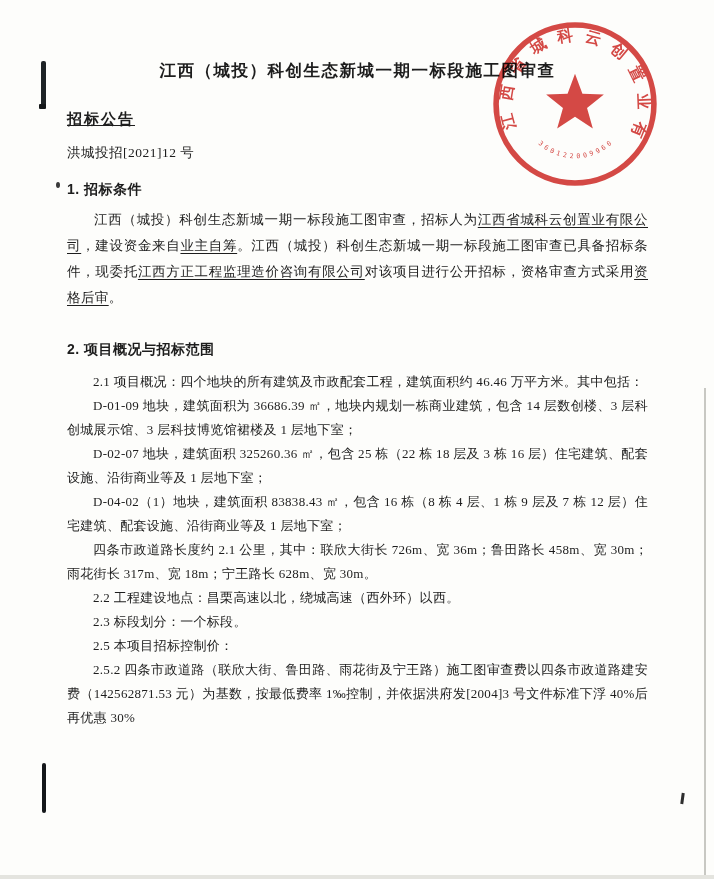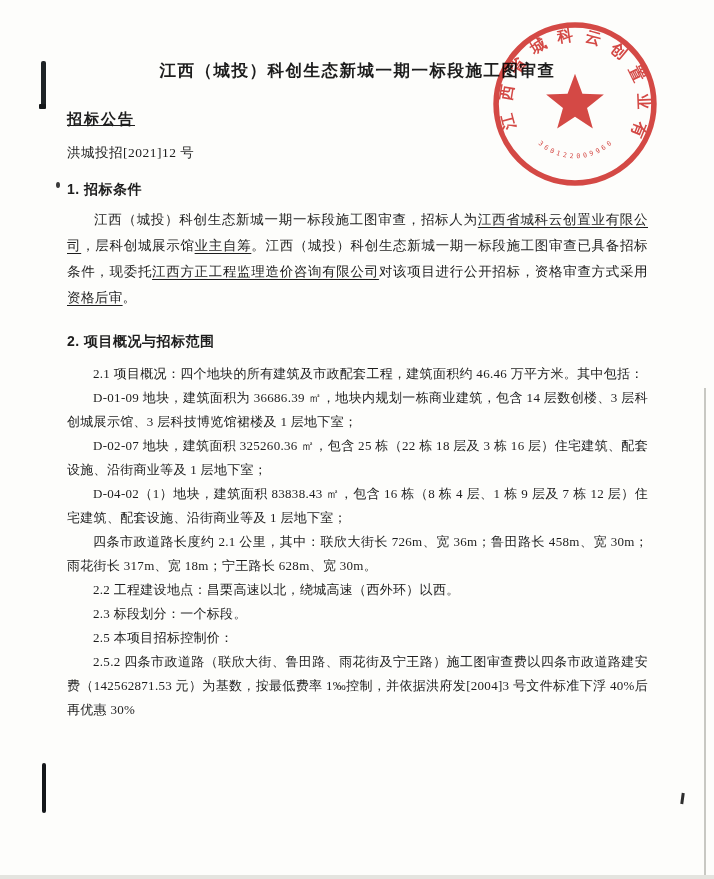--- a/index.html
+++ b/index.html
@@ -27,21 +27,21 @@
     text-align:left;
     font-size:13.5px; letter-spacing:.5px;
     line-height:20px; margin-top:13px;
   }
 
   .sec-heading {
     font-family:"Liberation Sans","DejaVu Sans",sans-serif;
     font-size:14px; font-weight:bold; letter-spacing:.5px;
     line-height:20px; margin-top:16px;
   }
-  .sec-heading.second { margin-top:20px; }
+  .sec-heading.second { margin-top:28px; }
 
   .para {
     font-size:13.5px; line-height:26px;
     text-align:justify; text-indent:2em;
     letter-spacing:.4px; margin-top:8px;
   }
   .body2 { margin-top:11px; }
   .body2 .p2 {
     font-size:13px; line-height:24px;
     text-align:justify; text-indent:2em;
@@ -68,21 +68,21 @@
 </head>
 <body>
 
 <div class="page">
 
   <div class="doc-title">江西（城投）科创生态新城一期一标段施工图审查</div>
   <div class="doc-subtitle">招标公告</div>
   <div class="doc-number">洪城投招[2021]12 号</div>
 
   <div class="sec-heading">1. 招标条件</div>
-  <p class="para"><span>江西（城投）科创生态新城一期一标段施工图审查，招标人为</span><span class="u">江西省城科云创置业有限公司</span><span>，层科创城展示馆</span><span class="u">业主自筹</span><span>。江西（城投）科创生态新城一期一标段施工图审查已具备招标条件，现委托</span><span class="u">江西方正工程监理造价咨询有限公司</span><span>对该项目进行公开招标，资格审查方式采用</span><span class="u">资格后审</span><span>。</span></p>
+  <p class="para"><span>江西（城投）科创生态新城一期一标段施工图审查，招标人为</span><span class="u">江西省城科云创置业有限公司</span><span>，建设资金来自</span><span class="u">业主自筹</span><span>。江西（城投）科创生态新城一期一标段施工图审查已具备招标条件，现委托</span><span class="u">江西方正工程监理造价咨询有限公司</span><span>对该项目进行公开招标，资格审查方式采用</span><span class="u">资格后审</span><span>。</span></p>
 
   <div class="sec-heading second">2. 项目概况与招标范围</div>
   <div class="body2">
     <p class="p2">2.1 项目概况：四个地块的所有建筑及市政配套工程，建筑面积约 46.46 万平方米。其中包括：</p>
     <p class="p2">D-01-09 地块，建筑面积为 36686.39 ㎡，地块内规划一栋商业建筑，包含 14 层数创楼、3 层科创城展示馆、3 层科技博览馆裙楼及 1 层地下室；</p>
     <p class="p2">D-02-07 地块，建筑面积 325260.36 ㎡，包含 25 栋（22 栋 18 层及 3 栋 16 层）住宅建筑、配套设施、沿街商业等及 1 层地下室；</p>
     <p class="p2">D-04-02（1）地块，建筑面积 83838.43 ㎡，包含 16 栋（8 栋 4 层、1 栋 9 层及 7 栋 12 层）住宅建筑、配套设施、沿街商业等及 1 层地下室；</p>
     <p class="p2">四条市政道路长度约 2.1 公里，其中：联欣大街长 726m、宽 36m；鲁田路长 458m、宽 30m；雨花街长 317m、宽 18m；宁王路长 628m、宽 30m。</p>
     <p class="p2">2.2 工程建设地点：昌栗高速以北，绕城高速（西外环）以西。</p>
     <p class="p2">2.3 标段划分：一个标段。</p>

